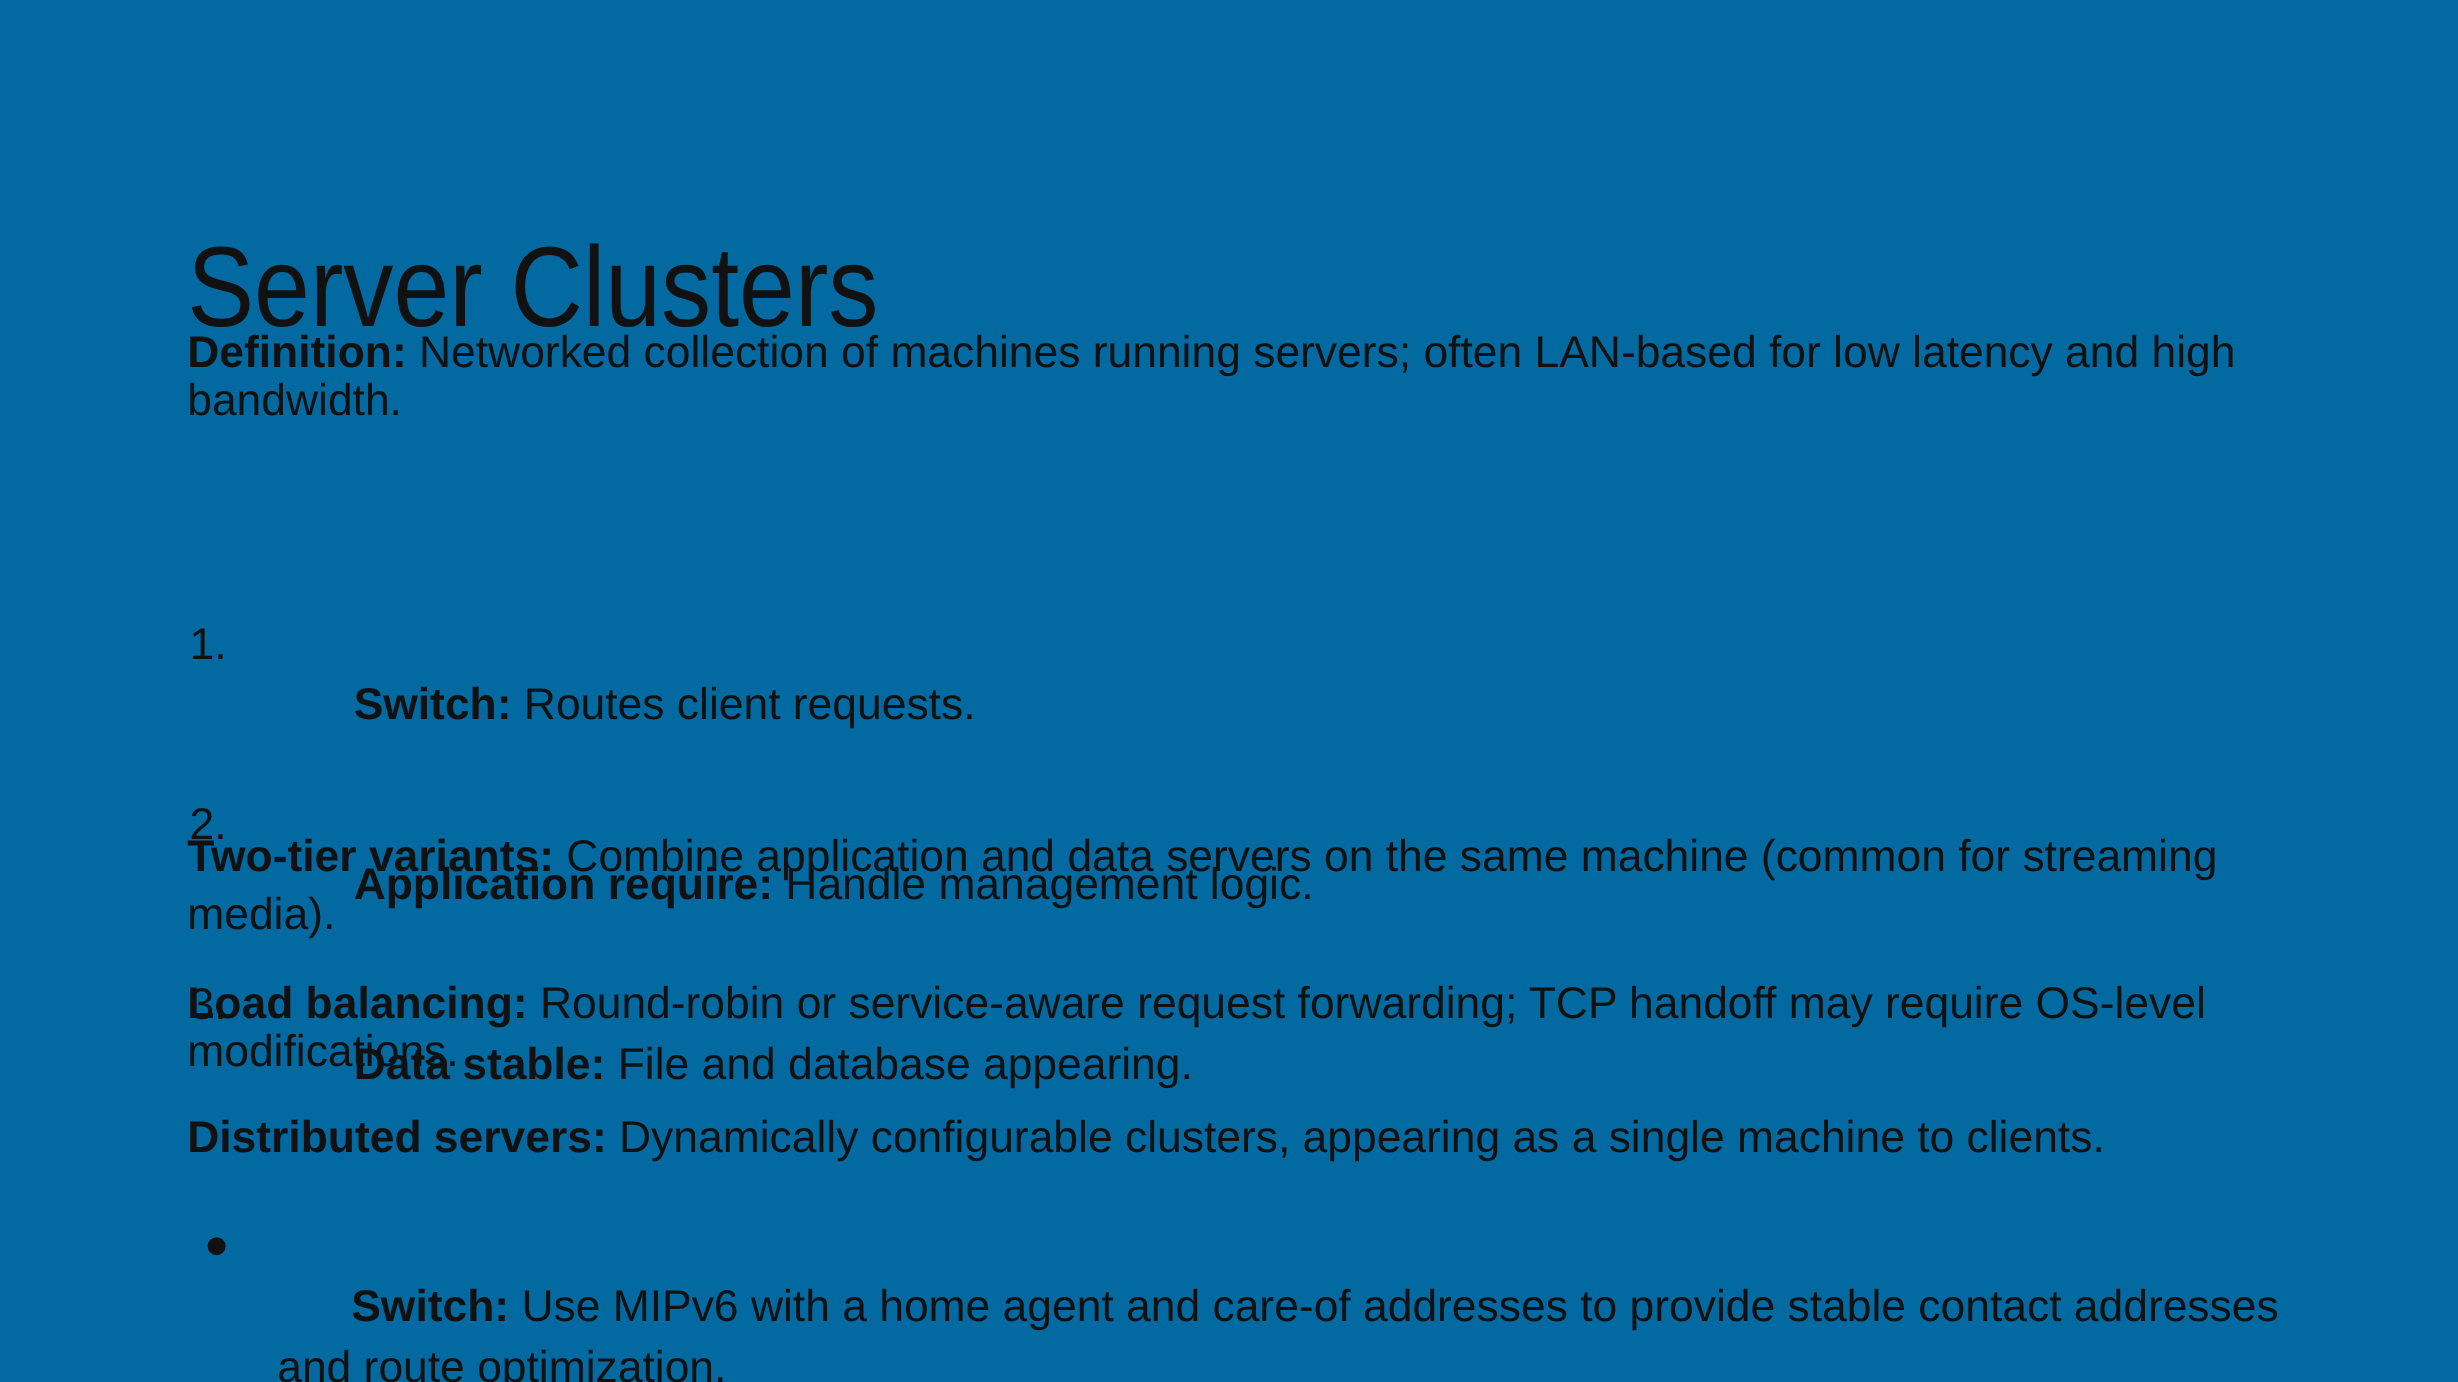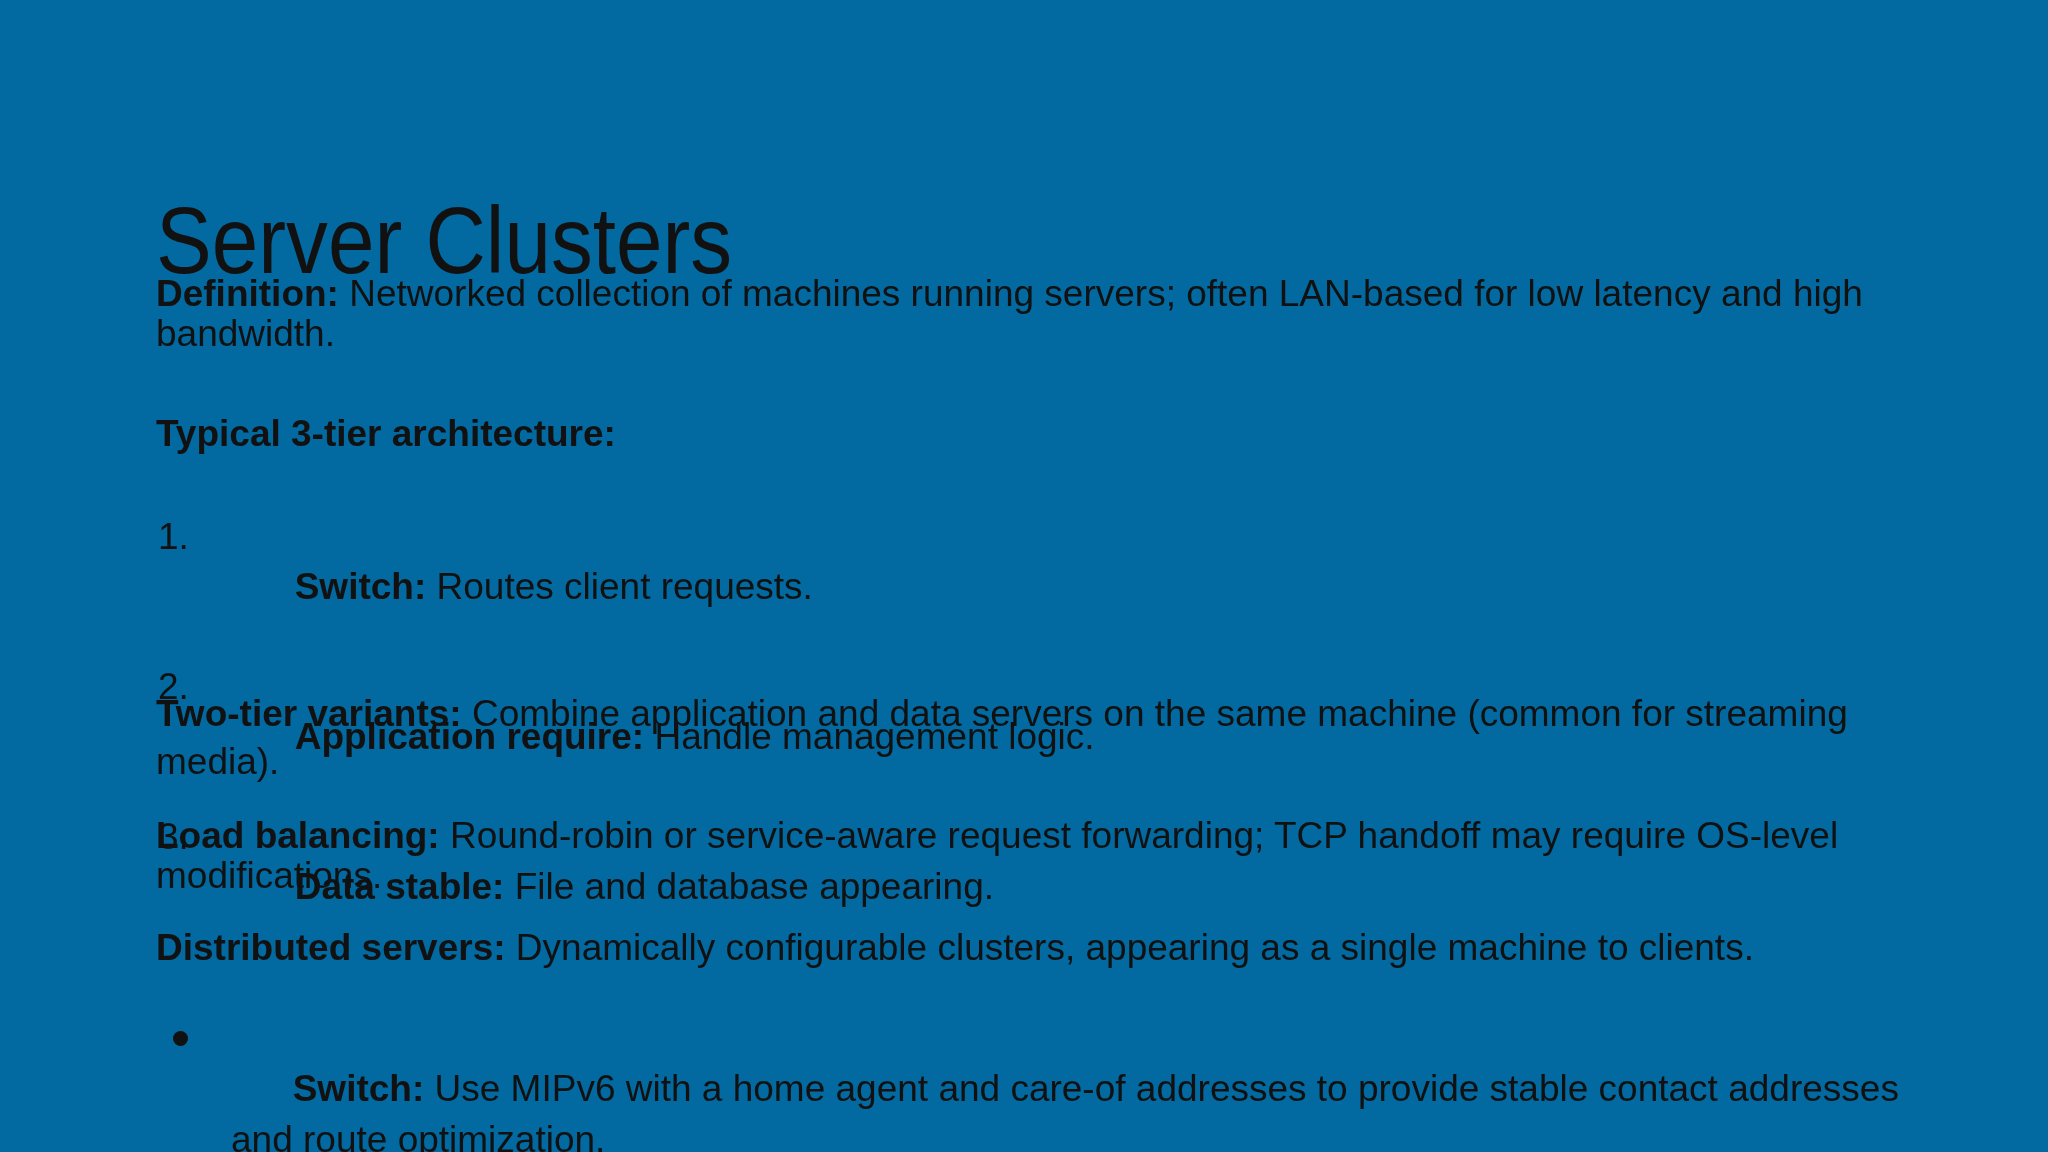--- a/index.html
+++ b/index.html
@@ -84,21 +84,20 @@
 </head>
 <body>
 
 <div class="slide">
 
   <h1 class="abs title">Server Clusters</h1>
 
   <p class="abs para lh-tight p-definition"><strong>Definition:</strong><span> Networked collection of machines running servers; often LAN-based for low latency and high
 bandwidth.</span></p>
 
-  <p class="abs para lh-tight p-heading"><strong>Typical 3-tier architecture:</strong></p>
 
   <ol class="abs num-list" style="margin:0; padding:0; list-style:none;">
     <li class="num-item">
       <span class="num-marker">1.</span><strong>Switch:</strong><span> Routes client requests.</span>
     </li>
     <li class="num-item">
       <span class="num-marker">2.</span><strong>Application require:</strong><span> Handle management logic.</span>
     </li>
     <li class="num-item">
       <span class="num-marker">3.</span><strong>Data stable:</strong><span> File and database appearing.</span>

